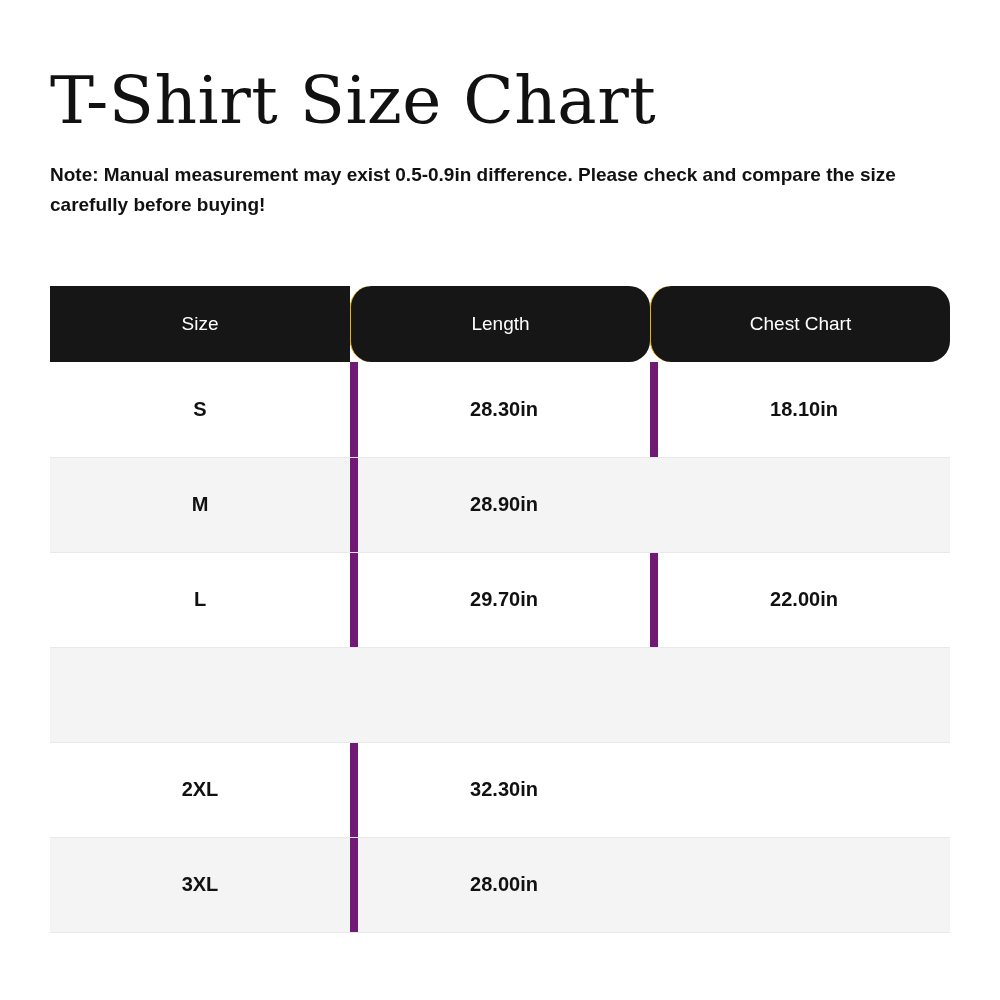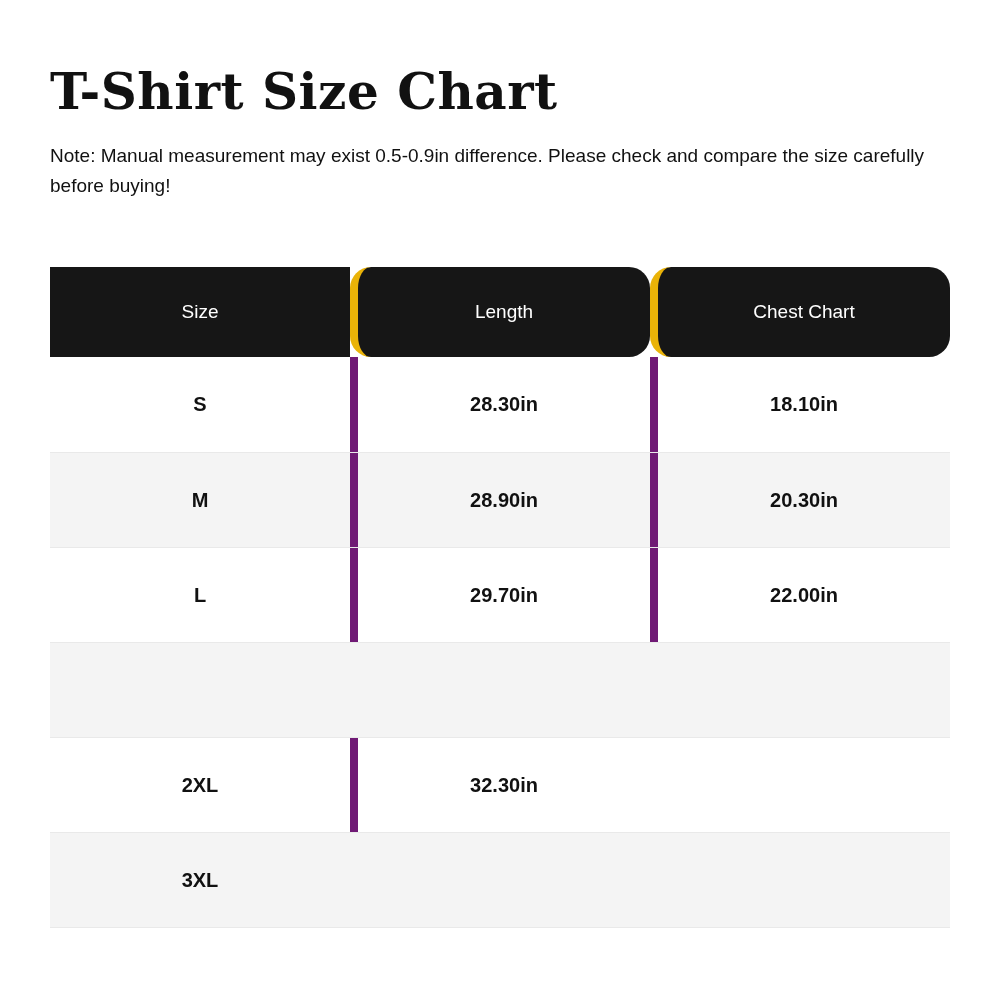--- a/index.html
+++ b/index.html
@@ -11,54 +11,55 @@
     color: #111111;
     overflow: hidden;
   }
   .page {
     width: 1000px;
     height: 1000px;
     padding: 62px 50px 0 50px;
   }
   .title {
     font-family: "DejaVu Serif", "Liberation Serif", serif;
-    font-weight: 700;
-    font-size: 50px;
+    font-weight: 400;
+    font-size: 66px;
     line-height: 1.18;
     color: #111111;
     letter-spacing: 0.5px;
   }
   .note {
     margin-top: 20px;
     font-size: 19px;
     line-height: 30px;
     color: #111111;
     max-width: 900px;
+    font-weight: bold;
   }
   .size-table {
     margin-top: 66px;
     width: 900px;
   }
   .t-header {
     display: grid;
     grid-template-columns: 1fr 1fr 1fr;
-    height: 90px;
+    height: 76px;
     text-align: right;
   }
   .t-header .hcell {
     background: #161616;
     color: #ffffff;
     display: flex;
     align-items: center;
     justify-content: center;
     font-size: 19px;
     font-weight: 400;
   }
   .t-header .hcell + .hcell {
-    border-left: 8px solid #eab308;
+    border-left: 1px solid #eab308;
     border-radius: 21px;
   }
   .t-body {
     border-bottom: 1px solid #e9e9e9;
   }
   .t-row {
     display: grid;
     grid-template-columns: 1fr 1fr 1fr;
     height: 95px;
     border-top: 1px solid #e9e9e9;
@@ -98,36 +99,36 @@
 
       <div class="t-row">
         <div class="cell">S</div>
         <div class="cell">28.30in</div>
         <div class="cell">18.10in</div>
       </div>
 
       <div class="t-row alt">
         <div class="cell">M</div>
         <div class="cell">28.90in</div>
-        <div class="cell">20.30in</div>
       </div>
 
       <div class="t-row">
         <div class="cell">L</div>
         <div class="cell">29.70in</div>
         <div class="cell">22.00in</div>
       </div>
 
       <div class="t-row alt">
       </div>
 
       <div class="t-row">
         <div class="cell">2XL</div>
         <div class="cell">32.30in</div>
       </div>
 
       <div class="t-row alt">
         <div class="cell">3XL</div>
+        <div class="cell">28.00in</div>
       </div>
 
     </div>
   </div>
 </div>
 
 </body></html>

